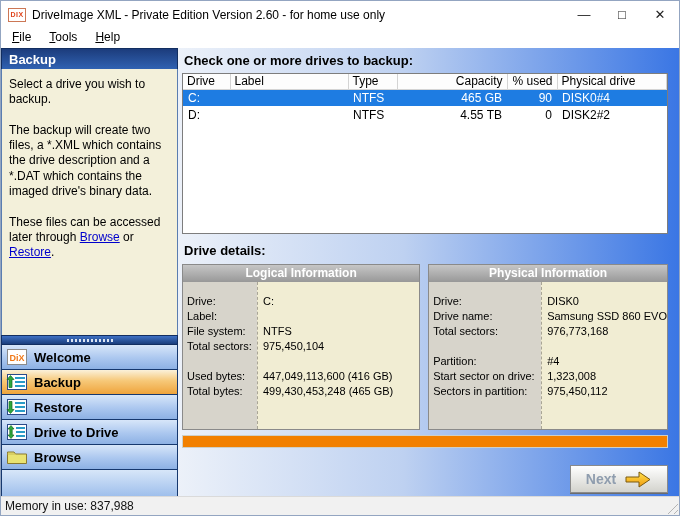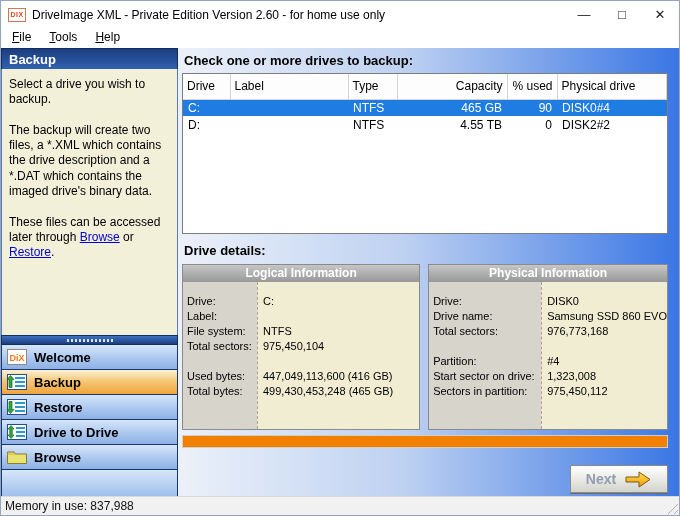--- a/index.html
+++ b/index.html
@@ -35,21 +35,21 @@
   .nav-btn.active { background: linear-gradient(180deg,#fbf1da 0%, #f6c878 45%, #efa43c 100%); }
   .nav-filler { flex: 0 0 26px; background: linear-gradient(180deg,#d7e6f9,#9fbfec); border-left: 1px solid #16386e; border-right: 1px solid #16386e; }
   .nav-icon { width: 22px; height: 18px; flex: 0 0 22px; }
 
   
   .main { flex: 1; background: linear-gradient(90deg, #ecf1f9 0%, #bed1f1 45%, #3a76e4 100%); padding: 3px 11px 0 4px; display: flex; flex-direction: column; min-width: 0; }
   .main-heading { font-size: 13px; font-weight: bold; color: #000; margin: 2px 0 5px 2px; }
 
   .drive-table-wrap { flex: 0 0 161px; background: #fff; border: 1px solid #7d7d7d; overflow: hidden; }
   table { border-collapse: collapse; table-layout: fixed; width: 100%; font-size: 12px; }
-  th { font-weight: normal; text-align: left; height: 25px; padding: 0 4px; border-right: 1px solid #d4d4d4; border-bottom: 1px solid #d4d4d4; background: #fdfdfd; white-space: nowrap; overflow: hidden; }
+  th { font-weight: normal; text-align: left; height: 15px; padding: 0 4px; border-right: 1px solid #d4d4d4; border-bottom: 1px solid #d4d4d4; background: #fdfdfd; white-space: nowrap; overflow: hidden; }
   td { height: 17px; padding: 0 5px; white-space: nowrap; overflow: hidden; }
   .num { text-align: right; }
   tr.selected td { background: #1e7ce2; color: #fff; }
   tbody tr { cursor: default; }
 
   .details-heading { font-size: 13px; font-weight: bold; color: #000; margin: 9px 0 6px 2px; }
 
   .panels { flex: 0 0 166px; display: flex; gap: 8px; }
   .panel { width: 269px; border: 1px solid #8a8a8a; display: flex; flex-direction: column; }
   .panel-header { flex: 0 0 17px; background: linear-gradient(180deg,#c6c6c6,#989898); color: #fff; font-size: 12px; font-weight: bold; text-align: center; padding-top: 1px; }

